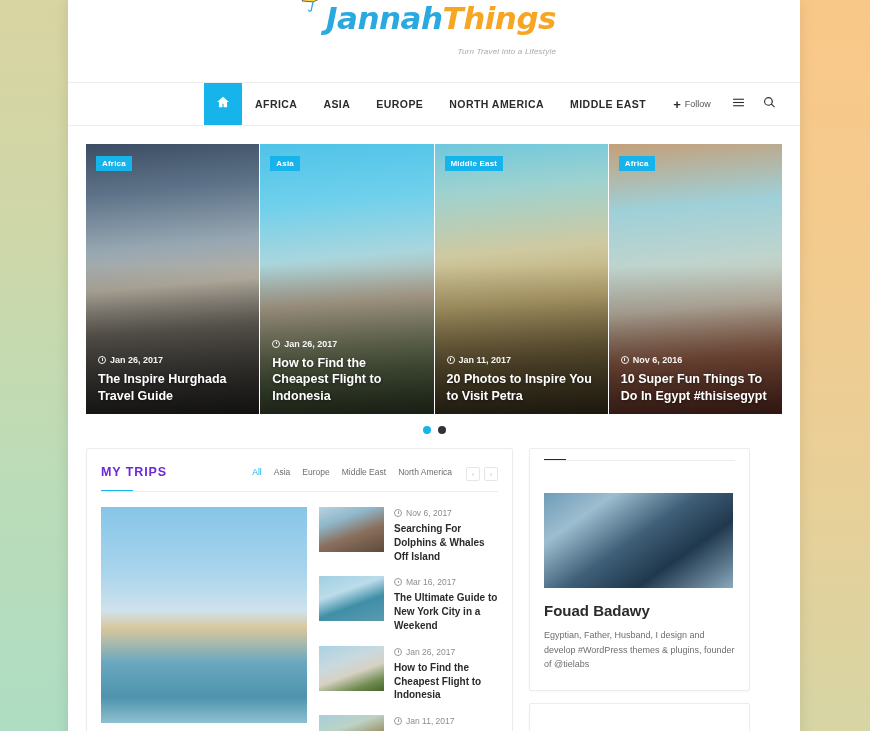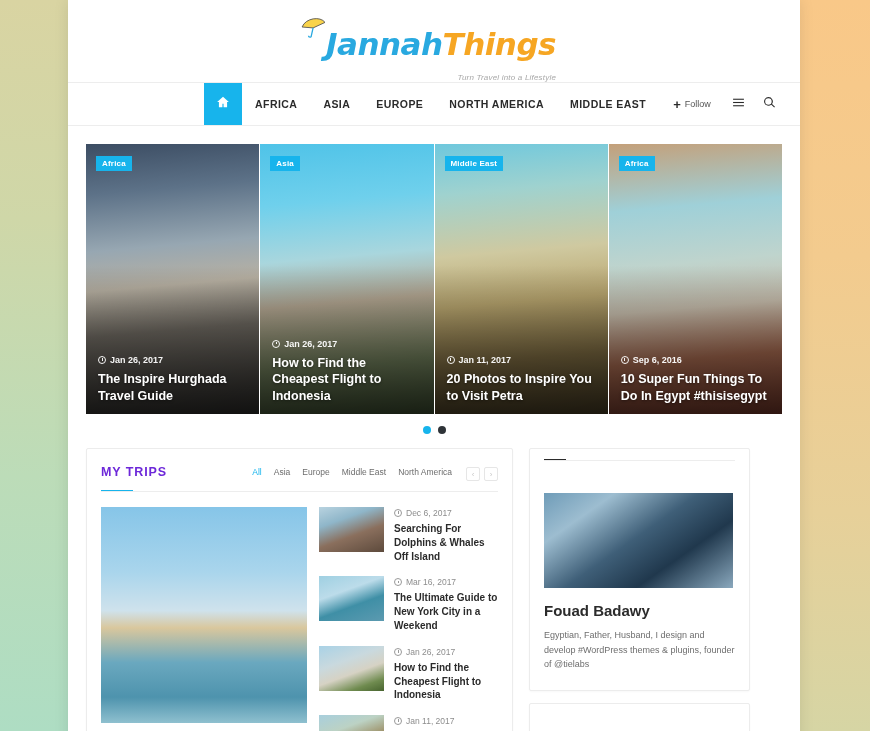--- a/index.html
+++ b/index.html
@@ -27,21 +27,21 @@
     position: absolute;
     left: 68px; top: 0;
     width: 732px; min-height: 731px;
     background: #ffffff;
     box-shadow: 0 0 14px rgba(0,0,0,0.10);
   }
 
   
   .header {
     height: 82px;
-    display: flex; align-items: flex-end; justify-content: center;
+    display: flex; align-items: flex-start; justify-content: center;
     background: #fff;
   }
   .logo { text-align: center; position: relative; padding-left: 14px; }
   .logo-row { display: flex; align-items: baseline; position: relative; }
   .logo-mark {
     position: absolute; left: -26px; top: -10px;
     width: 26px; height: 20px;
   }
   .logo-jannah {
     font-family: "DejaVu Sans", sans-serif;
@@ -293,21 +293,21 @@
         </div>
       </div>
 
       <div class="slide">
         <div class="slide-img" style="background:linear-gradient(175deg,#c4a07a 0%,#9fd0d8 24%,#bfd4cd 44%,#c9bfae 60%,#a5694f 78%,#7b3b2c 100%);"></div>
         <div class="slide-shade"></div>
         <div class="badge">Africa</div>
         <div class="slide-meta">
           <div class="slide-date">
             <span class="clock"></span>
-            <span>Sep 6, 2016</span>
+            <span>Nov 6, 2016</span>
           </div>
           <div class="slide-title">10 Super Fun Things To Do In Egypt #thisisegypt</div>
         </div>
       </div>
 
     </div>
 
     <div class="dots">
       <div class="dot active"></div>
       <div class="dot"></div>
@@ -340,21 +340,21 @@
             <div class="feature-img" style="background:linear-gradient(180deg,#86c5e8 0%,#a9d5ec 30%,#cfe2ec 48%,#d9c79d 56%,#6aa8bf 72%,#4e93ad 88%,#8fc0cf 100%);"></div>
           </div>
 
           <div class="list">
 
             <div class="list-item">
               <div class="thumb" style="background:linear-gradient(160deg,#b9d3e0 0%,#8fb6c9 30%,#8a6f5d 60%,#5d4a3c 100%);"></div>
               <div class="li-text">
                 <div class="li-date">
                   <span class="clock-g"></span>
-                  <span>Dec 6, 2017</span>
+                  <span>Nov 6, 2017</span>
                 </div>
                 <div class="li-title">Searching For Dolphins &amp; Whales Off Island</div>
               </div>
             </div>
 
             <div class="list-item">
               <div class="thumb" style="background:linear-gradient(160deg,#9fd0e2 0%,#bcdcea 35%,#3f8fa6 62%,#5c9ab0 100%);"></div>
               <div class="li-text">
                 <div class="li-date">
                   <span class="clock-g"></span>

